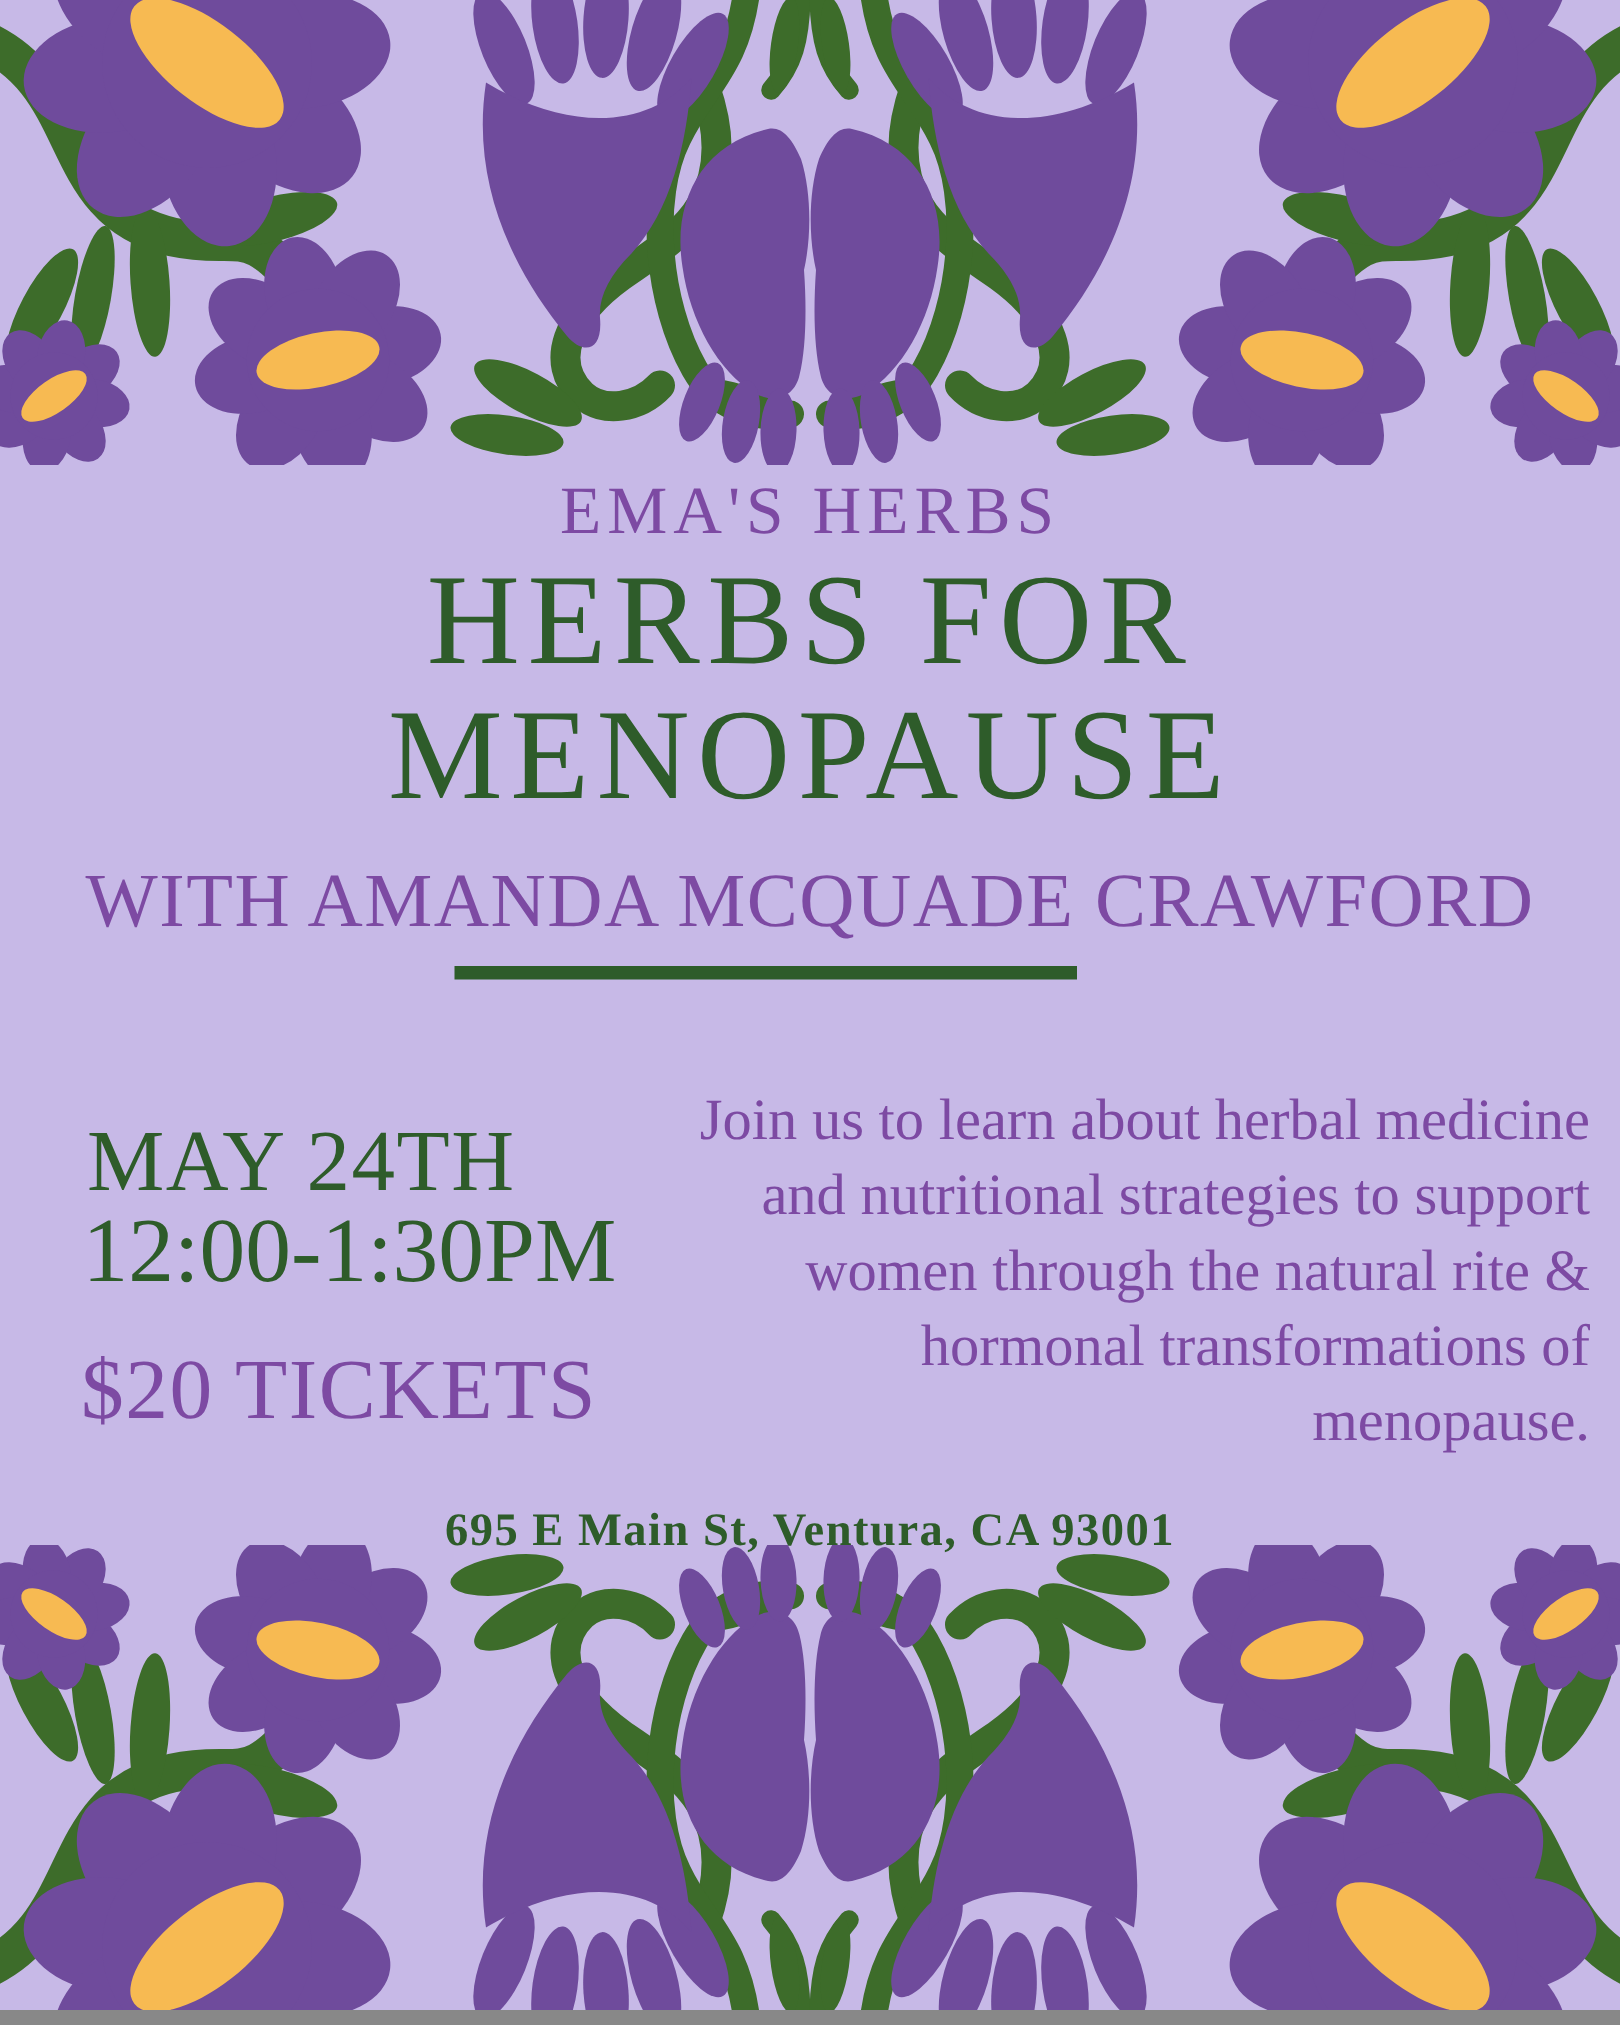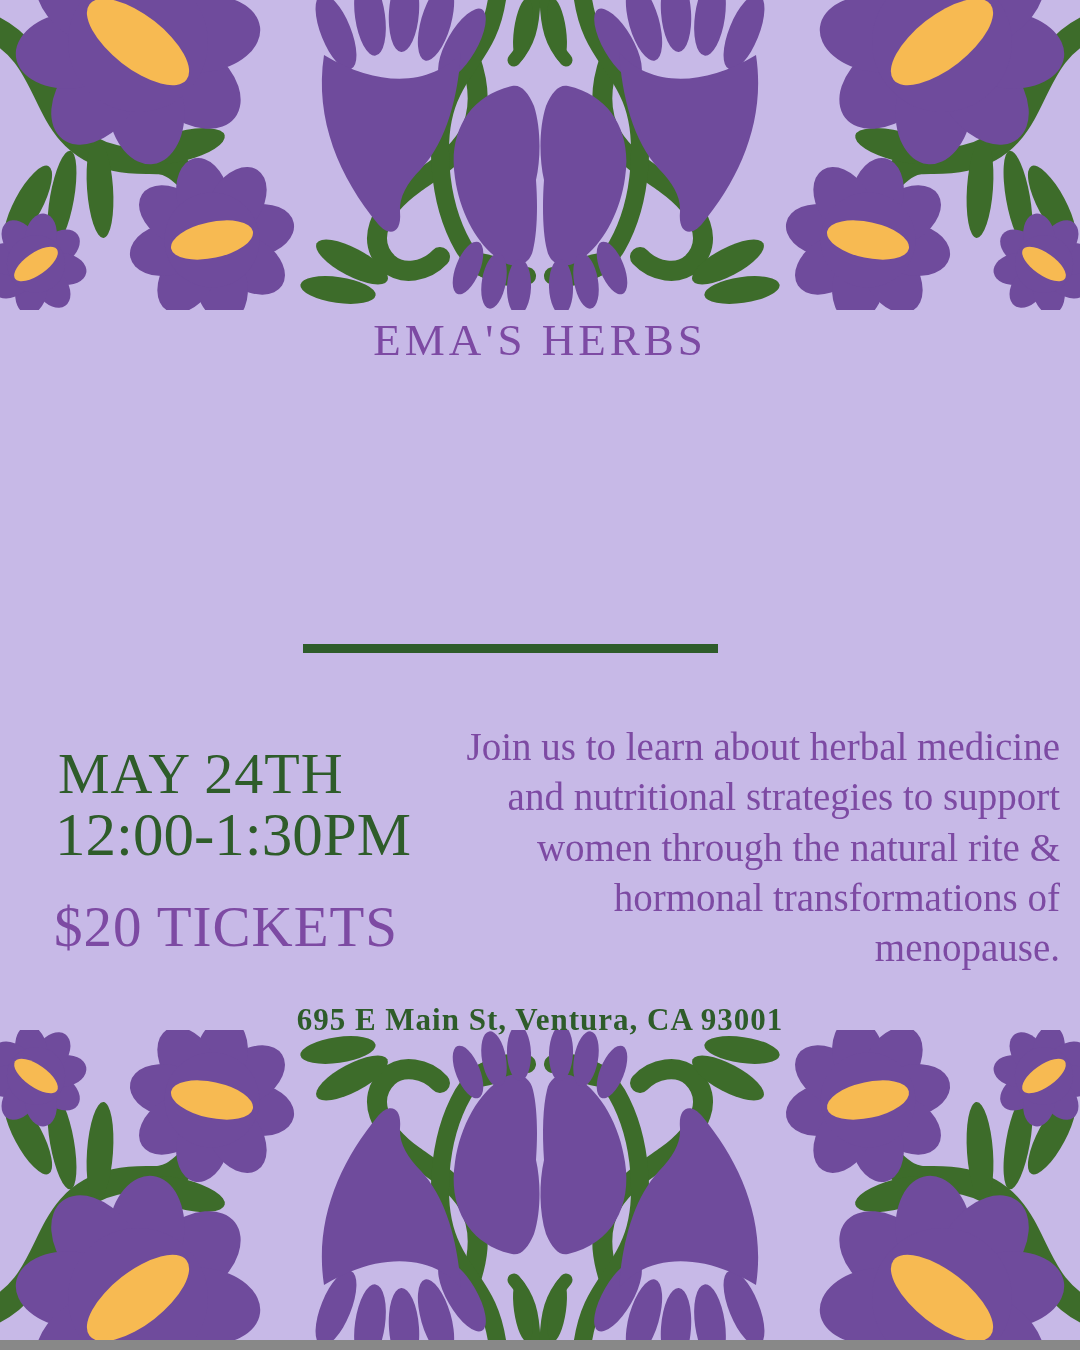--- a/index.html
+++ b/index.html
@@ -111,21 +111,26 @@
 
   <div class="floral floral-top">
     <svg viewBox="0 0 1080 310" preserveAspectRatio="none">
       <use href="#half-border"></use>
       <use href="#half-border" transform="translate(1080 0) scale(-1 1)"></use>
     </svg>
   </div>
 
   <div class="ctext brand">EMA'S HERBS</div>
 
+  <h1 class="ctext title">
+    <span>HERBS FOR</span>
+    <span>MENOPAUSE</span>
+  </h1>
 
+  <div class="ctext subtitle">WITH AMANDA MCQUADE CRAWFORD</div>
 
   <div class="divider"></div>
 
   <div class="date">MAY 24TH</div>
   <div class="time">12:00-1:30PM</div>
   <div class="price">$20 TICKETS</div>
 
   <p class="desc">Join us to learn about herbal medicine and nutritional strategies to support women through the natural rite &amp; hormonal transformations of menopause.</p>
 
   <div class="ctext address">695 E Main St, Ventura, CA 93001</div>

